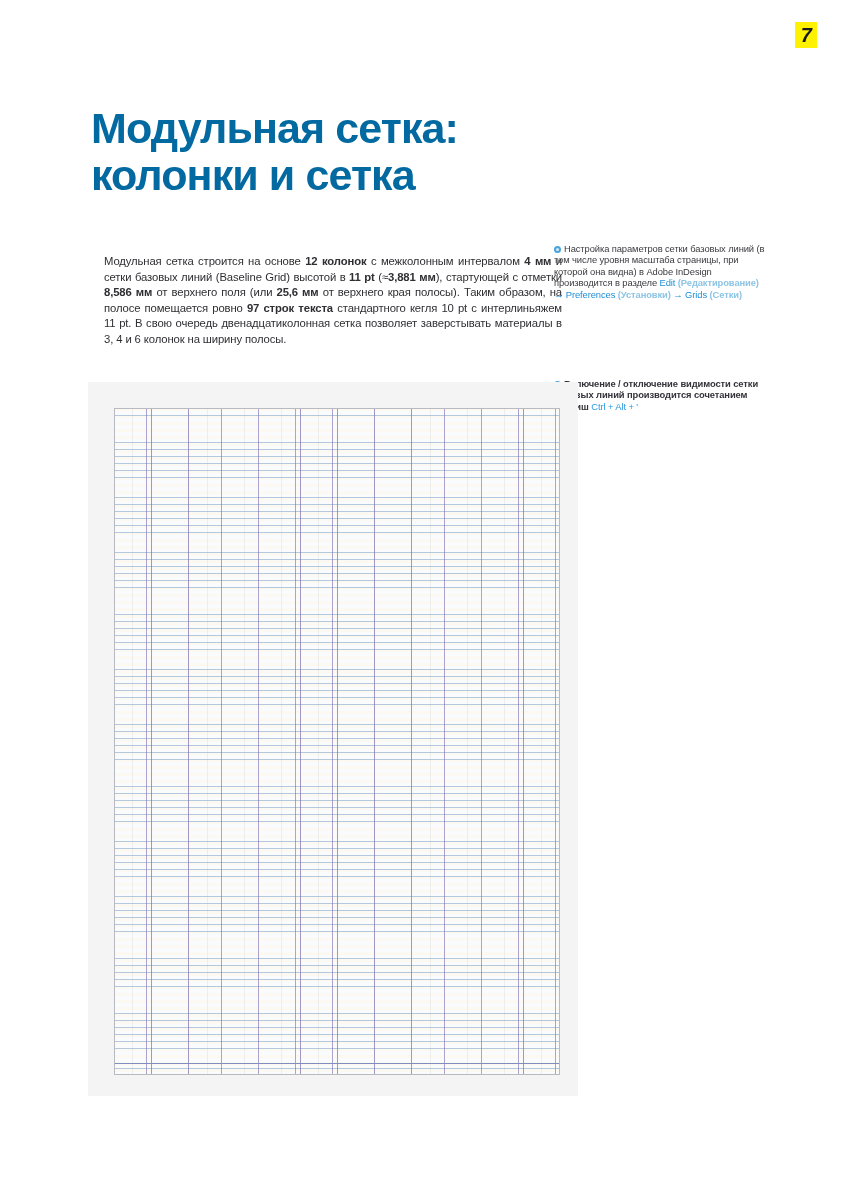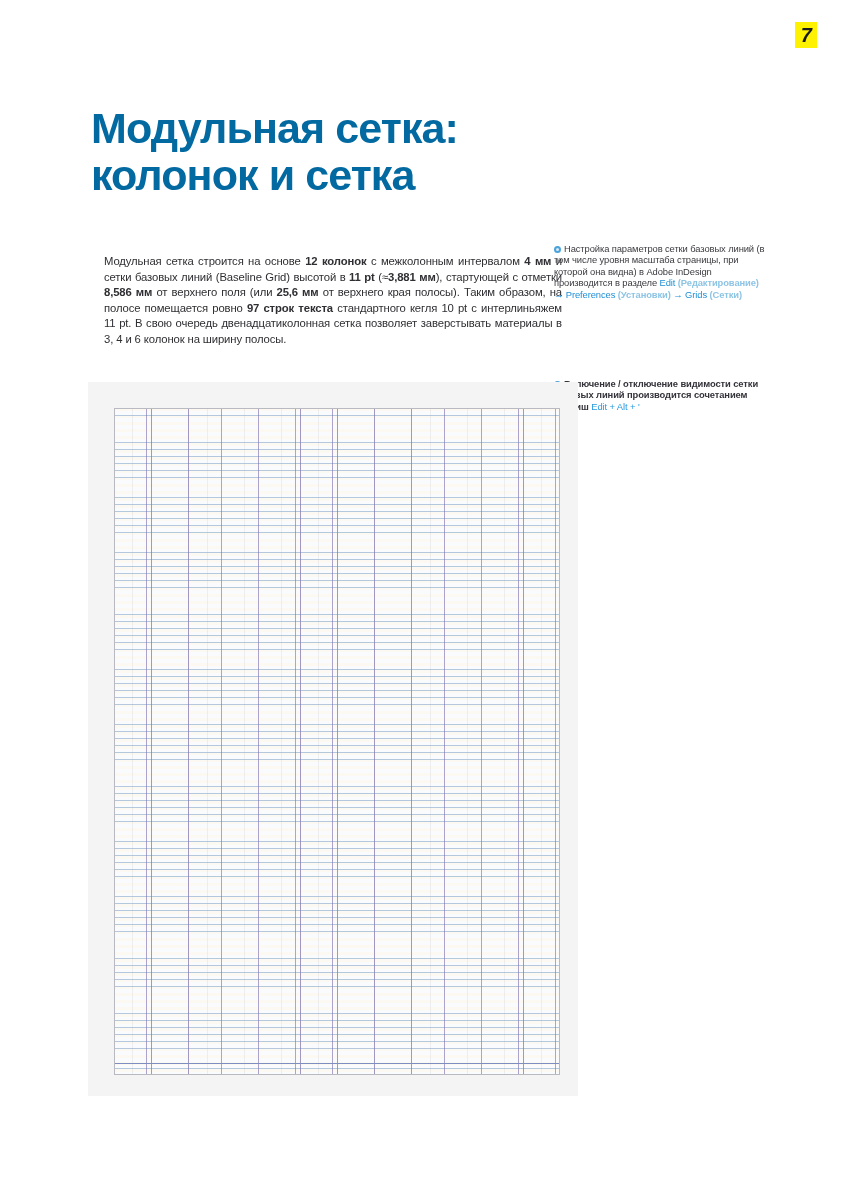--- a/index.html
+++ b/index.html
@@ -185,28 +185,28 @@
     pointer-events: none;
   }
 </style>
 </head>
 <body>
 
 <div id="page-number-badge">7</div>
 
 <h1 id="page-title">
   <span class="tline">Модульная сетка:</span>
-  <span class="tline">колонок и сетка</span>
+  <span class="tline">колонки и сетка</span>
 </h1>
 
 <p id="body-copy"><span>Модульная сетка строится на основе </span><b>12 колонок</b><span> с межколонным интервалом </span><b>4 мм</b><span> и сетки базовых линий (Baseline Grid) высотой в </span><b>11 pt</b><span> (≈</span><b>3,881 мм</b><span>), стартующей с отметки </span><b>8,586 мм</b><span> от верхнего поля (или </span><b>25,6 мм</b><span> от верхнего края полосы). Таким образом, на полосе помещается ровно </span><b>97 строк текста</b><span> стандартного кегля 10 pt с интерлиньяжем 11 pt. В свою очередь двенадцатиколонная сетка позволяет заверстывать материалы в 3, 4 и 6 колонок на ширину полосы.</span></p>
 
 <div id="side-note-1" class="side-note"><span class="note-bullet"></span><span>Настройка параметров сетки базовых линий (в том числе уровня масштаба страницы, при которой она видна) в Adobe InDesign производится в разделе </span><span class="kw-en">Edit</span> <span class="kw-ru">(Редактирование)</span> <span class="kw-arrow">→</span> <span class="kw-en">Preferences</span> <span class="kw-ru">(Установки)</span> <span class="kw-arrow">→</span> <span class="kw-en">Grids</span> <span class="kw-ru">(Сетки)</span></div>
 
-<div id="side-note-2" class="side-note"><span class="note-bullet"></span><span>Включение / отключение видимости сетки базовых линий производится сочетанием клавиш </span><span class="kw-en">Edit + Alt + '</span></div>
+<div id="side-note-2" class="side-note"><span class="note-bullet"></span><span>Включение / отключение видимости сетки базовых линий производится сочетанием клавиш </span><span class="kw-en">Ctrl + Alt + '</span></div>
 
 <div id="figure-panel">
   <div id="grid-figure">
     <div class="layer" id="baseline-bands"></div>
     <div class="layer" id="baselines"></div>
     <div class="layer" id="columns-soft"></div>
     <div class="layer" id="columns"></div>
     <div id="margin-top-line"></div>
     <div id="margin-bottom-line"></div>
     <div id="grid-frame"></div>

